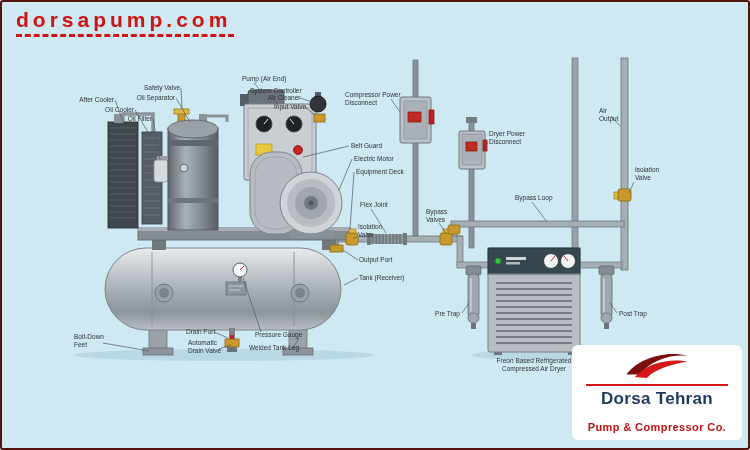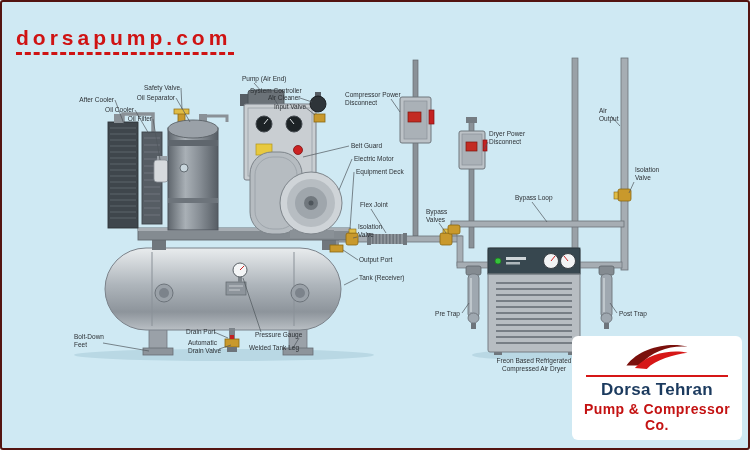--- a/index.html
+++ b/index.html
@@ -1,27 +1,27 @@
 <!DOCTYPE html>
 <html><head>
 <meta charset="utf-8">
 <style>
   html,body { margin:0; padding:0; background:#e8eef1; font-family:"Liberation Sans",sans-serif; }
   .stage { position:relative; width:750px; height:450px; background:#cfe9f3;
            border:2px solid #531410; border-radius:3px; box-sizing:border-box; overflow:hidden; }
-  .site-header { position:absolute; top:24px; left:14px; z-index:5; }
+  .site-header { position:absolute; top:6px; left:14px; z-index:5; }
   .site-url { display:block; font-size:21px; font-weight:700; letter-spacing:4px; color:#cf1313; }
   .header-underline { margin-top:2px; width:218px; height:0; border-bottom:3px dashed #cf1313; }
   .diagram-svg { position:absolute; left:0; top:0; }
   .logo-card { position:absolute; right:6px; bottom:8px; width:154px; background:#ffffff;
                border-radius:6px; padding:4px 8px 7px; text-align:center; z-index:5; }
   .logo-mark { display:block; margin:0 auto; }
   .logo-rule { height:2.5px; background:#d61717; margin:1px 6px 3px; }
   .logo-title { font-size:17px; font-weight:700; color:#1b3a5e; letter-spacing:0.3px; }
-  .logo-subtitle { font-size:14px; font-weight:700; color:#c41212; letter-spacing:0.4px; margin-top:1px; }
+  .logo-subtitle { font-size:11px; font-weight:700; color:#c41212; letter-spacing:0.4px; margin-top:12px; }
   text { font-family:"Liberation Sans",sans-serif; }
 </style>
 </head>
 <body>
 
 <div class="stage">
 
   <div class="site-header">
     <span class="site-url">dorsapump.com</span>
     <div class="header-underline"></div>

